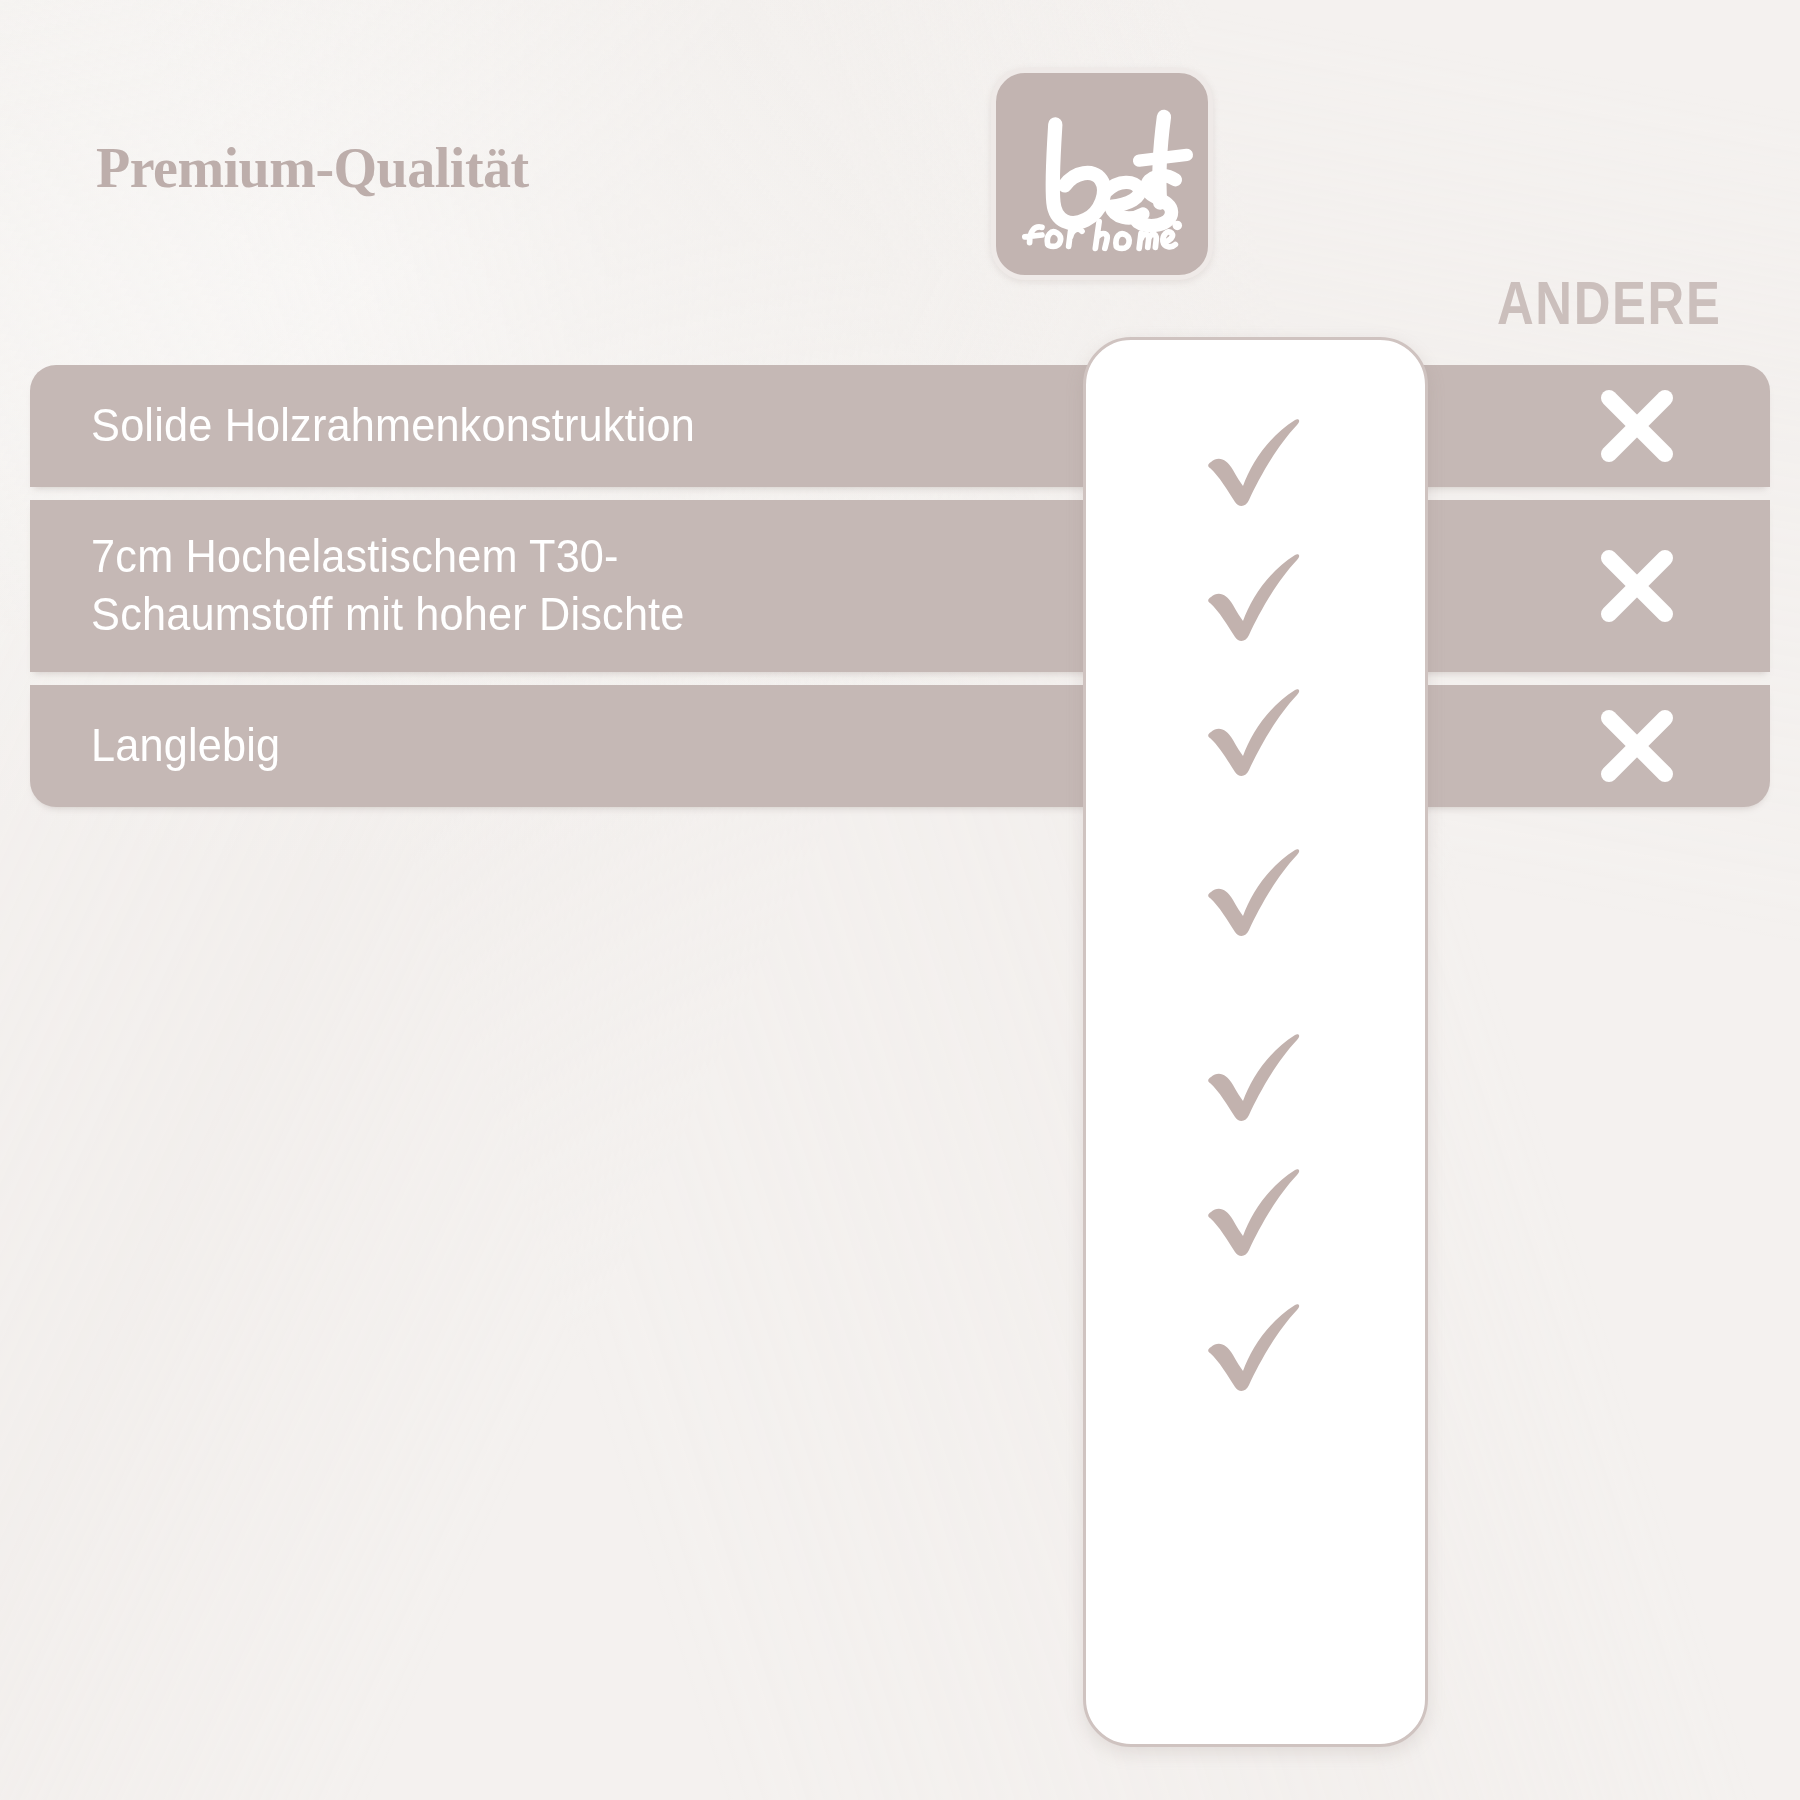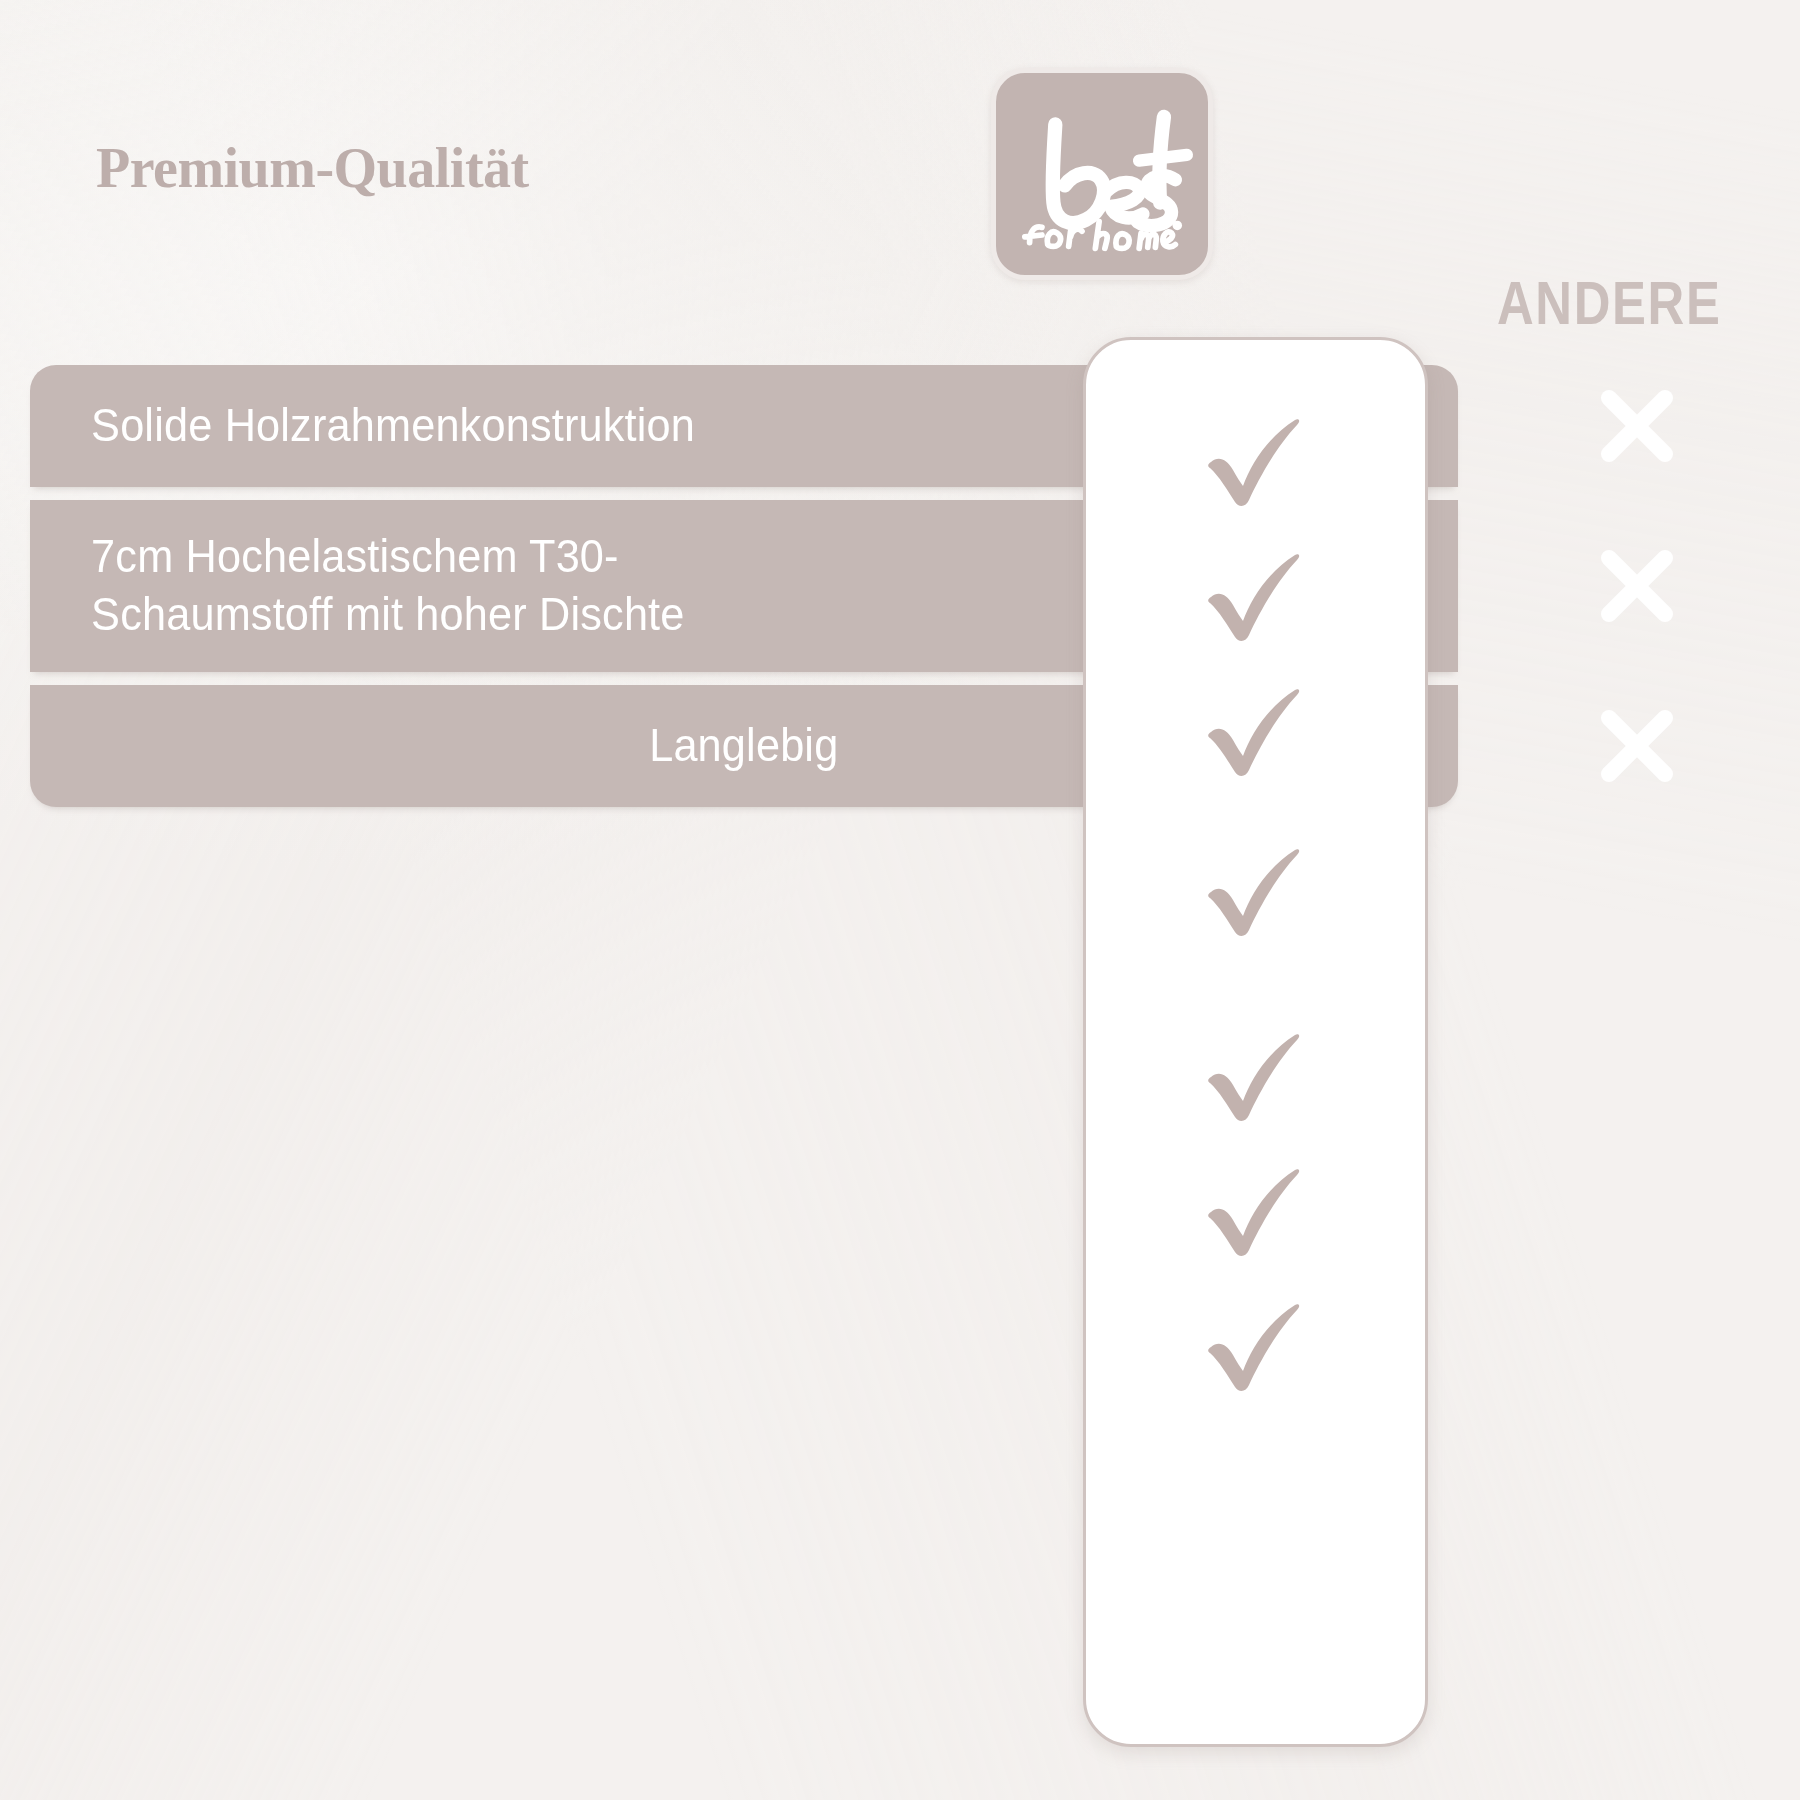--- a/index.html
+++ b/index.html
@@ -78,40 +78,39 @@
     transform-origin: left top;
     white-space: nowrap;
     line-height: 1;
   }
 
   
   #rows {
     position: absolute;
     left: 30px;
     top: 365px;
-    width: 1428px;
+    width: 1740px;
   }
   .row {
     position: relative;
     background: #c5b8b5;
     height: 122px;
     margin-bottom: 13px;
     display: flex;
     align-items: center;
     box-shadow: 0 5px 7px -4px rgba(150,135,130,.35);
   }
   .row.first {
     border-top-left-radius: 26px;
     border-top-right-radius: 26px;
   }
   .row.last {
     border-bottom-left-radius: 26px;
     border-bottom-right-radius: 26px;
     margin-bottom: 0;
-    text-align: right;
   }
   .row.tall { height: 172px; }
 
   .row-label {
     padding-left: 65px;
     padding-right: 20px;
     color: #ffffff;
     font-family: "Liberation Sans Narrow", "Liberation Sans", sans-serif;
     font-size: 46px;
     font-weight: normal;

